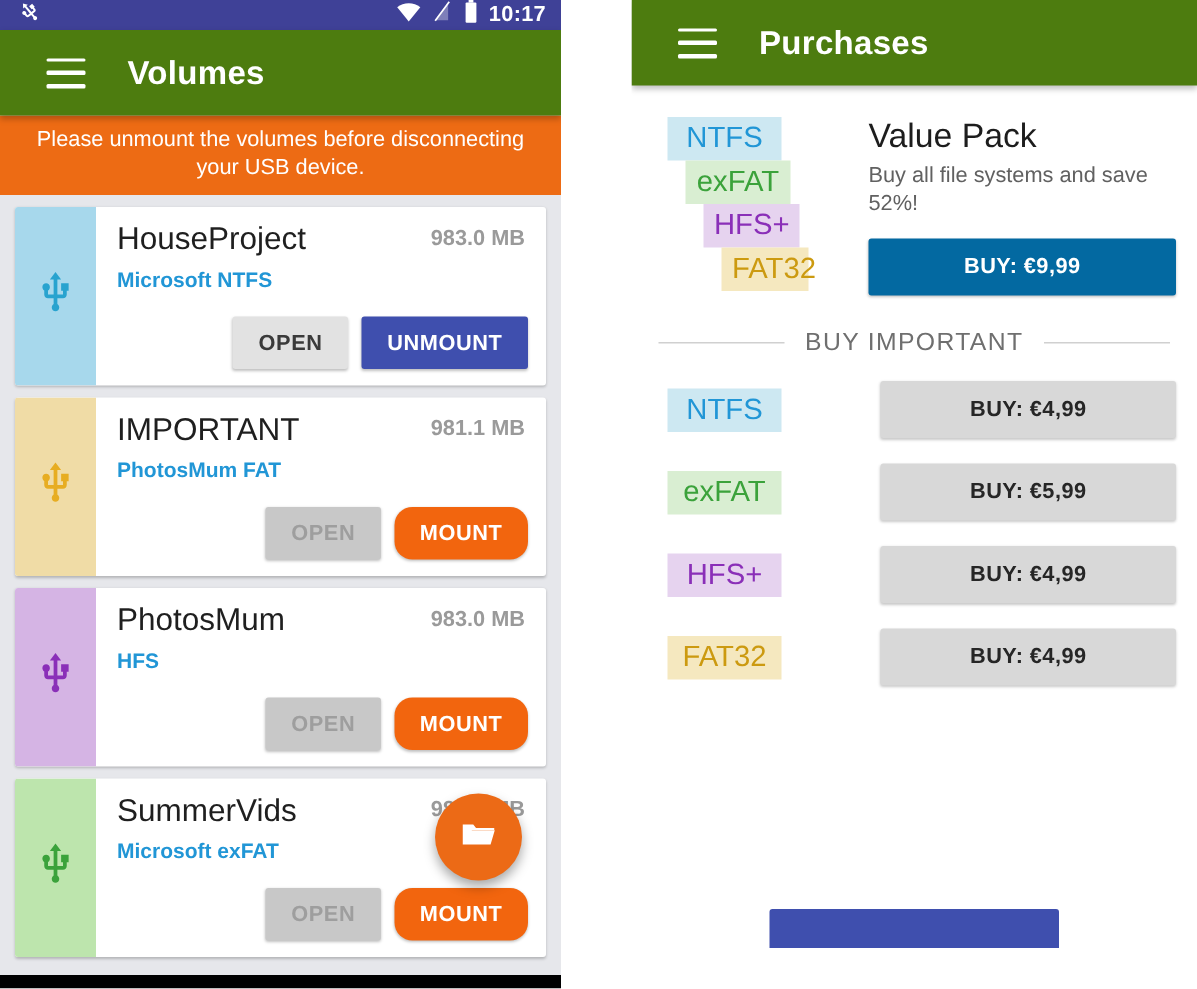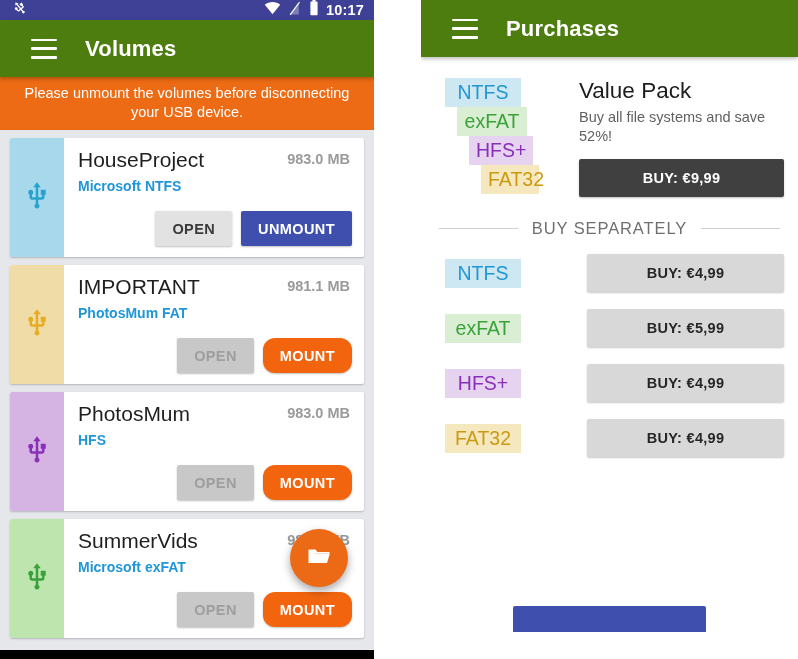--- a/index.html
+++ b/index.html
@@ -80,21 +80,21 @@
   .badge-stack { width: 116px; flex: 0 0 116px; padding-top: 3px; }
   .badge {
     display: block; font-size: 19.5px; padding: 2px 7px 3px;
     white-space: nowrap; line-height: 24px;
   }
   .vp-right { flex: 1; padding-left: 18px; padding-top: 2px; }
   .vp-title { font-size: 22.5px; color: #1d1d1d; line-height: 27px; }
   .vp-sub { font-size: 14.5px; color: #616161; line-height: 19px; margin-top: 4px; max-width: 196px; }
   .btn-buy-pack {
     display: block; width: 100%; margin-top: 13px; height: 38px;
-    background: #404040; color: #fff; border: none; border-radius: 2px;
+    background: #0369a1; color: #fff; border: none; border-radius: 2px;
     font-size: 14.5px; font-weight: 700; letter-spacing: .3px; cursor: pointer;
     font-family: "Liberation Sans", sans-serif; box-shadow: 0 1px 2px rgba(0,0,0,.25);
   }
 
   .sep { display: flex; align-items: center; margin: 22px 18px 0; gap: 14px; }
   .sep .line { flex: 1; height: 1px; background: #d0d0d0; }
   .sep .sep-label { font-size: 16.5px; color: #6f6f6f; letter-spacing: .9px; }
 
   .sep-list { padding: 16px 14px 0 24px; }
   .sep-row { display: flex; align-items: center; margin-bottom: 17px; }
@@ -273,21 +273,21 @@
           </div>
         <div class="vp-right">
           <div class="vp-title">Value Pack</div>
           <div class="vp-sub">Buy all file systems and save 52%!</div>
           <button class="btn-buy-pack">BUY: €9,99</button>
         </div>
       </div>
 
       <div class="sep">
         <span class="line"></span>
-        <span class="sep-label">BUY SEPARATELY</span>
+        <span class="sep-label">BUY IMPORTANT</span>
         <span class="line"></span>
       </div>
 
       <div class="sep-list" id="sep-list">
           <div class="sep-row">
             <span class="badge-cell"><span class="badge" style="background:#cde8f2;color:#2196d6;width:76px;text-align:center;">NTFS</span></span>
             <button class="btn-buy-one">BUY: €4,99</button>
           </div>
           <div class="sep-row">
             <span class="badge-cell"><span class="badge" style="background:#d9eed2;color:#3ba23b;width:76px;text-align:center;">exFAT</span></span>

